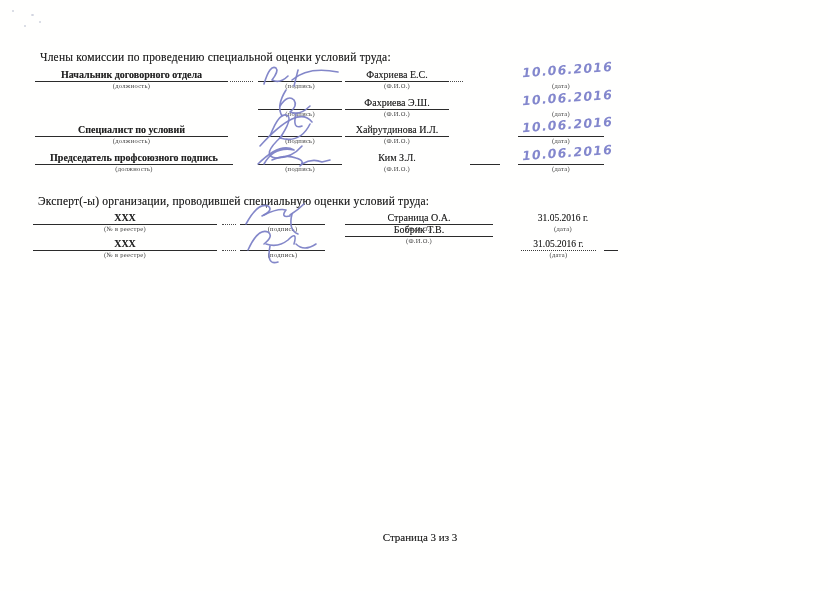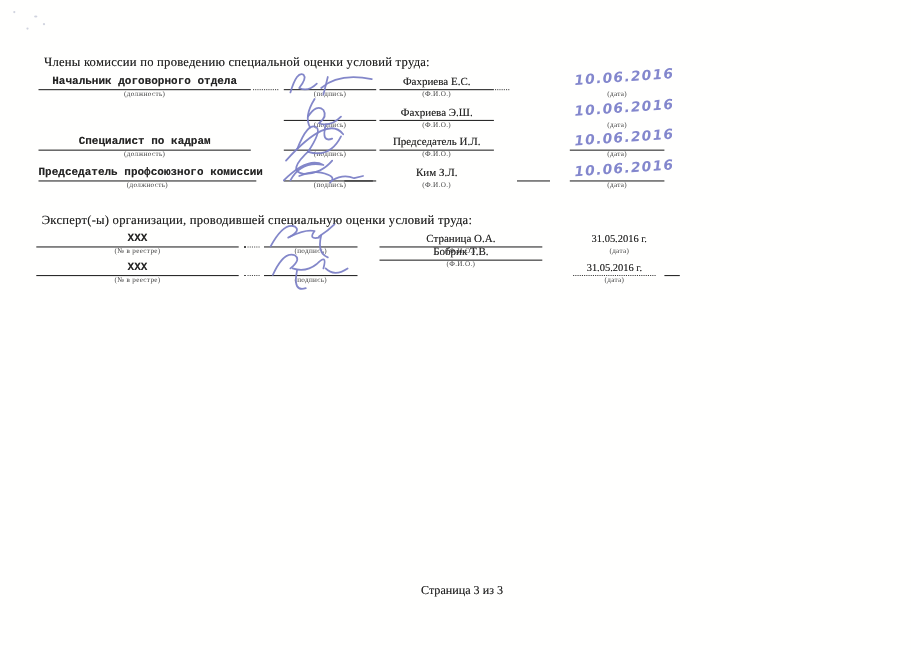--- a/index.html
+++ b/index.html
@@ -15,21 +15,21 @@
     text-shadow:0 0 0.5px rgba(40,40,40,0.55); white-space:nowrap;
   }
   .cell { position:absolute; height:15px; }
   .cell.ul { border-bottom:1px solid #2b2b2b; }
   .cell.ul-dot { border-bottom:1px dotted #3a3a3a; }
   .txt {
     position:absolute; bottom:1px; left:0; right:0; text-align:center;
     font-size:10px; white-space:nowrap; color:#242424;
     text-shadow:0 0 0.4px rgba(40,40,40,0.5);
   }
-  .txt.bold { font-weight:bold;font-family:Liberation Mono, monospace; }
+  .txt.bold { font-weight:bold; }
   .txt.small { font-size:9.5px; }
   .lbl {
     position:absolute; top:16px; left:0; right:0; text-align:center;
     font-size:6.5px; color:#3c3c3c; letter-spacing:0.3px; white-space:nowrap;
   }
   .dash { position:absolute; height:0; border-bottom:1.6px dotted #4a4a4a; }
   .sline { position:absolute; height:0; border-bottom:1px solid #2b2b2b; }
   .hand {
     position:absolute; color:#8387cd;
     font-family:"DejaVu Sans", sans-serif; font-style:italic; font-weight:bold;
@@ -93,43 +93,43 @@
     <div class="lbl">(дата)</div>
   </div>
   <div class="hand" style="left:522px;top:90px;">10.06.2016</div>
   <svg class="sig" style="left:252px;top:82px;" width="95" height="52">
     <path d="M34 8 Q24 24 30 34"></path>
     <path d="M28 24 Q36 12 42 18 Q46 24 38 30 Q48 34 58 24"></path>
     <path d="M44 32 Q40 48 50 44"></path>
   </svg>
 
   <div class="cell ul" style="left:35px;top:121px;width:193px;">
-    <div class="txt bold">Специалист по кадрам</div>
+    <div class="txt bold">Специалист по условий</div>
     <div class="lbl">(должность)</div>
   </div>
   <div class="cell ul" style="left:258px;top:121px;width:84px;">
     <div class="lbl">(подпись)</div>
   </div>
   <div class="cell ul" style="left:345px;top:121px;width:104px;">
-    <div class="txt">Председатель И.Л.</div>
+    <div class="txt">Хайрутдинова И.Л.</div>
     <div class="lbl">(Ф.И.О.)</div>
   </div>
   <div class="cell ul" style="left:518px;top:121px;width:86px;">
     <div class="lbl">(дата)</div>
   </div>
   <div class="hand" style="left:522px;top:117px;">10.06.2016</div>
   <svg class="sig" style="left:246px;top:102px;" width="105" height="58">
     <path d="M24 34 Q34 8 42 14 Q46 18 34 36"></path>
     <path d="M34 36 Q54 42 64 22"></path>
     <path d="M36 34 Q14 54 30 56 Q46 56 56 44"></path>
     <path d="M14 44 Q52 2 66 20"></path>
   </svg>
 
   <div class="cell ul" style="left:35px;top:149px;width:198px;">
-    <div class="txt bold">Председатель профсоюзного комиссии</div>
+    <div class="txt bold">Председатель профсоюзного подпись</div>
     <div class="lbl">(должность)</div>
   </div>
   <div class="cell ul" style="left:258px;top:149px;width:84px;">
     <div class="lbl">(подпись)</div>
   </div>
   <div class="sline" style="left:313px;top:164px;width:26px;"></div>
   <div class="cell" style="left:345px;top:149px;width:104px;">
     <div class="txt">Ким З.Л.</div>
     <div class="lbl">(Ф.И.О.)</div>
   </div>

